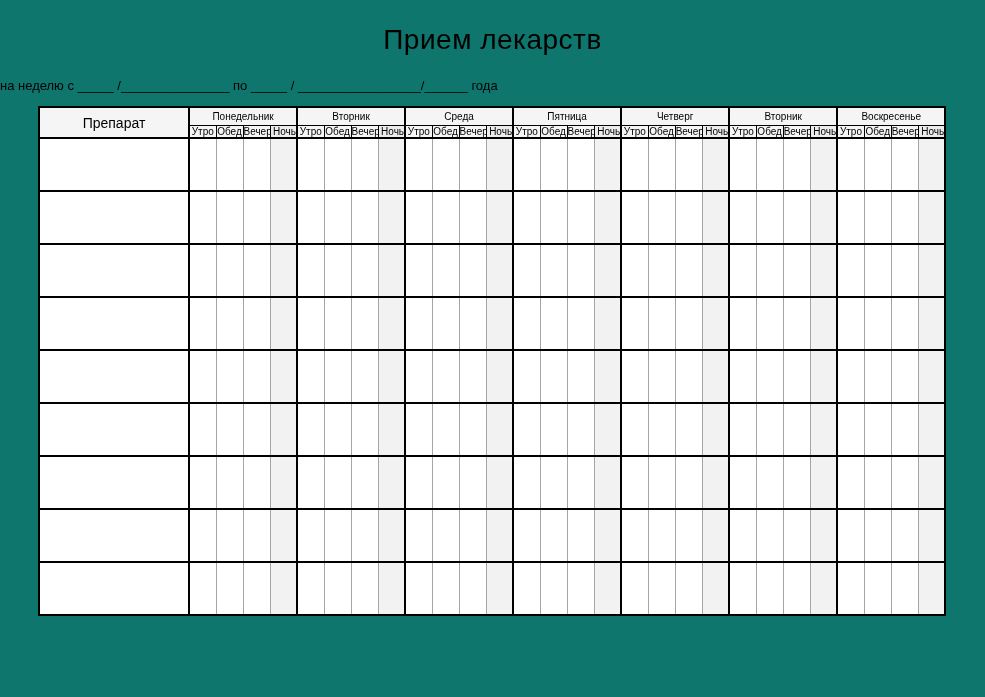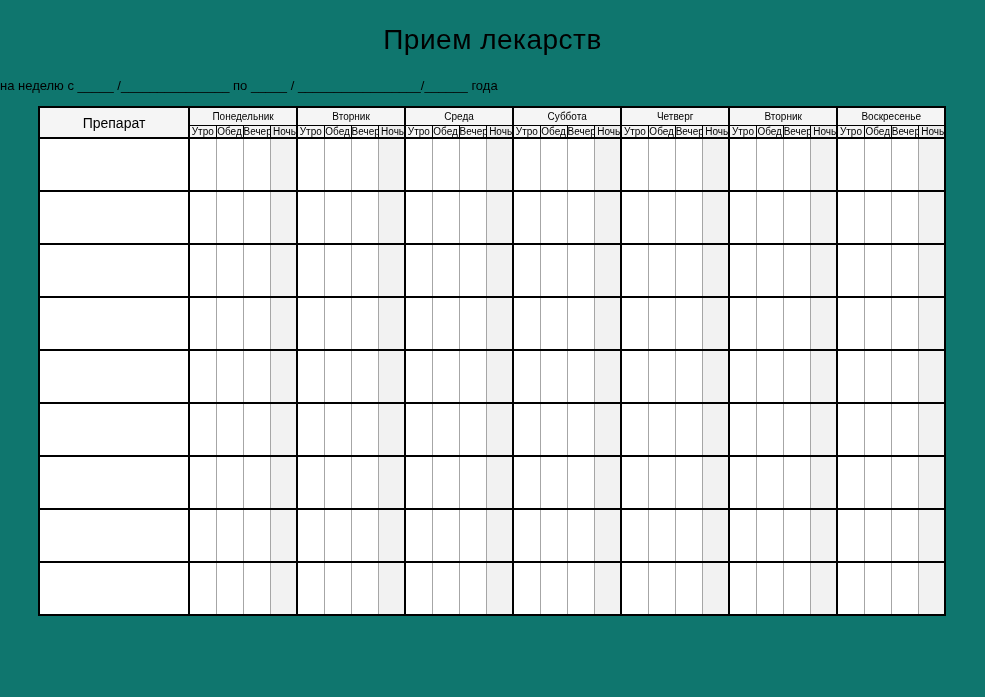--- a/index.html
+++ b/index.html
@@ -122,21 +122,21 @@
         <col class="c-time">
         <col class="c-time">
         <col class="c-time">
       </colgroup>
     <thead>
         <tr class="day-row">
           <th class="drug" rowspan="2">Препарат</th>
           <th class="day" colspan="4">Понедельник</th>
           <th class="day" colspan="4">Вторник</th>
           <th class="day" colspan="4">Среда</th>
-          <th class="day" colspan="4">Суббота</th>
+          <th class="day" colspan="4">Пятница</th>
           <th class="day" colspan="4">Четверг</th>
           <th class="day" colspan="4">Вторник</th>
           <th class="day" colspan="4">Воскресенье</th>
         </tr>
         <tr class="time-row">
           <th class="time g0">Утро</th>
           <th class="time">Обед</th>
           <th class="time">Вечер</th>
           <th class="time night">Ночь</th>
           <th class="time g0">Утро</th>

